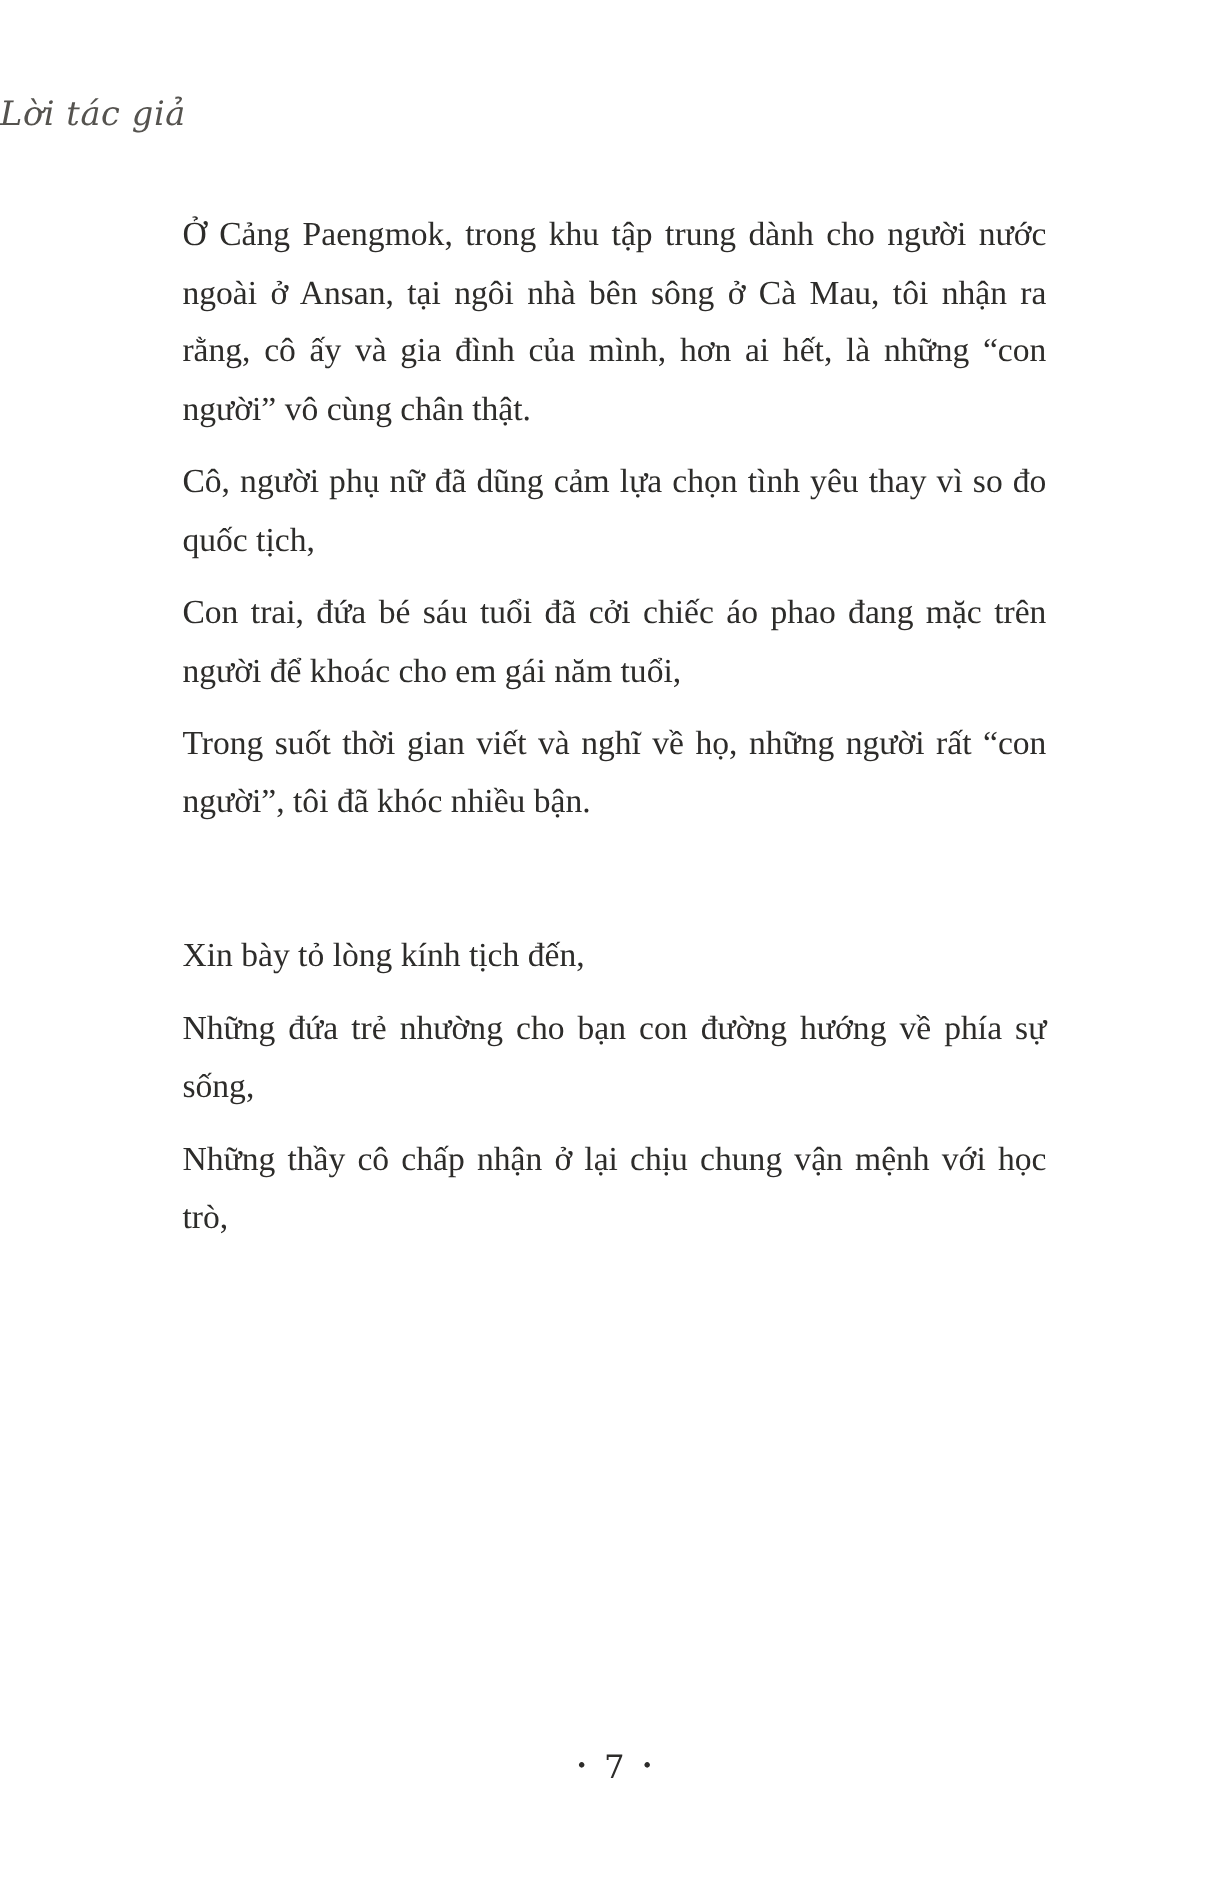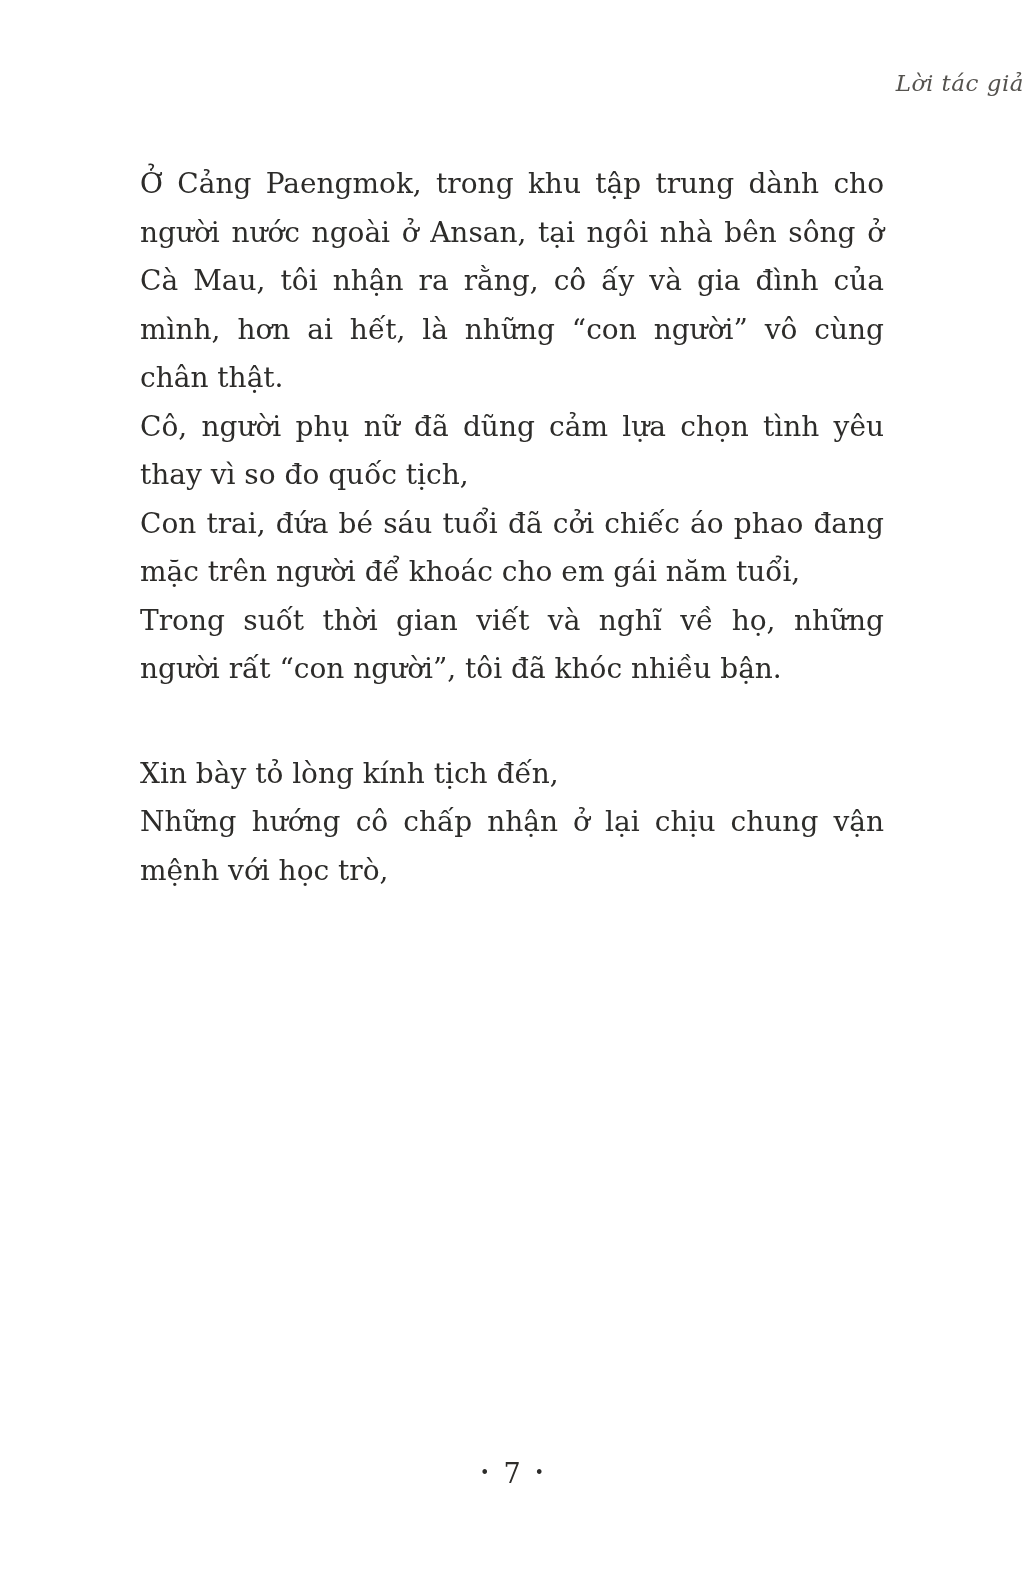--- a/index.html
+++ b/index.html
@@ -10,43 +10,44 @@
   .page {
     position: relative;
     width: 1024px;
     height: 1575px;
     background: #ffffff;
     overflow: hidden;
     font-family: "DejaVu Serif", "Liberation Serif", serif;
   }
   .running-head {
     position: absolute;
-    top: 68px;
+    top: 80px;
     left: 0;
     width: 100%;
-    text-align: right;
+    text-align: left;
     font-style: italic;
-    font-size: 23px;
+    font-size: 28px;
     line-height: 30px;
     color: #55534f;
     letter-spacing: 0.5px;
   }
   .body-text {
     position: absolute;
     top: 160px;
     left: 140px;
     width: 744px;
     color: #2d2c2a;
     font-size: 28px;
     line-height: 48.5px;
     text-align: justify;
   }
   .body-text p {
-    margin: 0;
+    margin: 12px;
     padding: 0;
+    font-family: Liberation Serif, serif;
   }
   .stanza-gap {
     height: 56px;
   }
   .page-number {
     position: absolute;
     top: 1458px;
     left: 0;
     width: 100%;
     text-align: center;
@@ -73,20 +74,21 @@
 
   <div class="body-text">
     <p>Ở Cảng Paengmok, trong khu tập trung dành cho người nước ngoài ở Ansan, tại ngôi nhà bên sông ở Cà Mau, tôi nhận ra rằng, cô ấy và gia đình của mình, hơn ai hết, là những “con người” vô cùng chân thật.</p>
     <p>Cô, người phụ nữ đã dũng cảm lựa chọn tình yêu thay vì so đo quốc tịch,</p>
     <p>Con trai, đứa bé sáu tuổi đã cởi chiếc áo phao đang mặc trên người để khoác cho em gái năm tuổi,</p>
     <p>Trong suốt thời gian viết và nghĩ về họ, những người rất “con người”, tôi đã khóc nhiều bận.</p>
 
     <div class="stanza-gap"></div>
 
     <p>Xin bày tỏ lòng kính tịch đến,</p>
-    <p>Những hướng cô chấp nhận ở lại chịu chung vận mệnh với học trò,</p>
+    <p>Những đứa trẻ nhường cho bạn con đường hướng về phía sự sống,</p>
+    <p>Những thầy cô chấp nhận ở lại chịu chung vận mệnh với học trò,</p>
   </div>
 
   <div class="page-number">
     <span class="bullet">•</span><span class="number">7</span><span class="bullet">•</span>
   </div>
 
 </div>
 
 </body></html>

